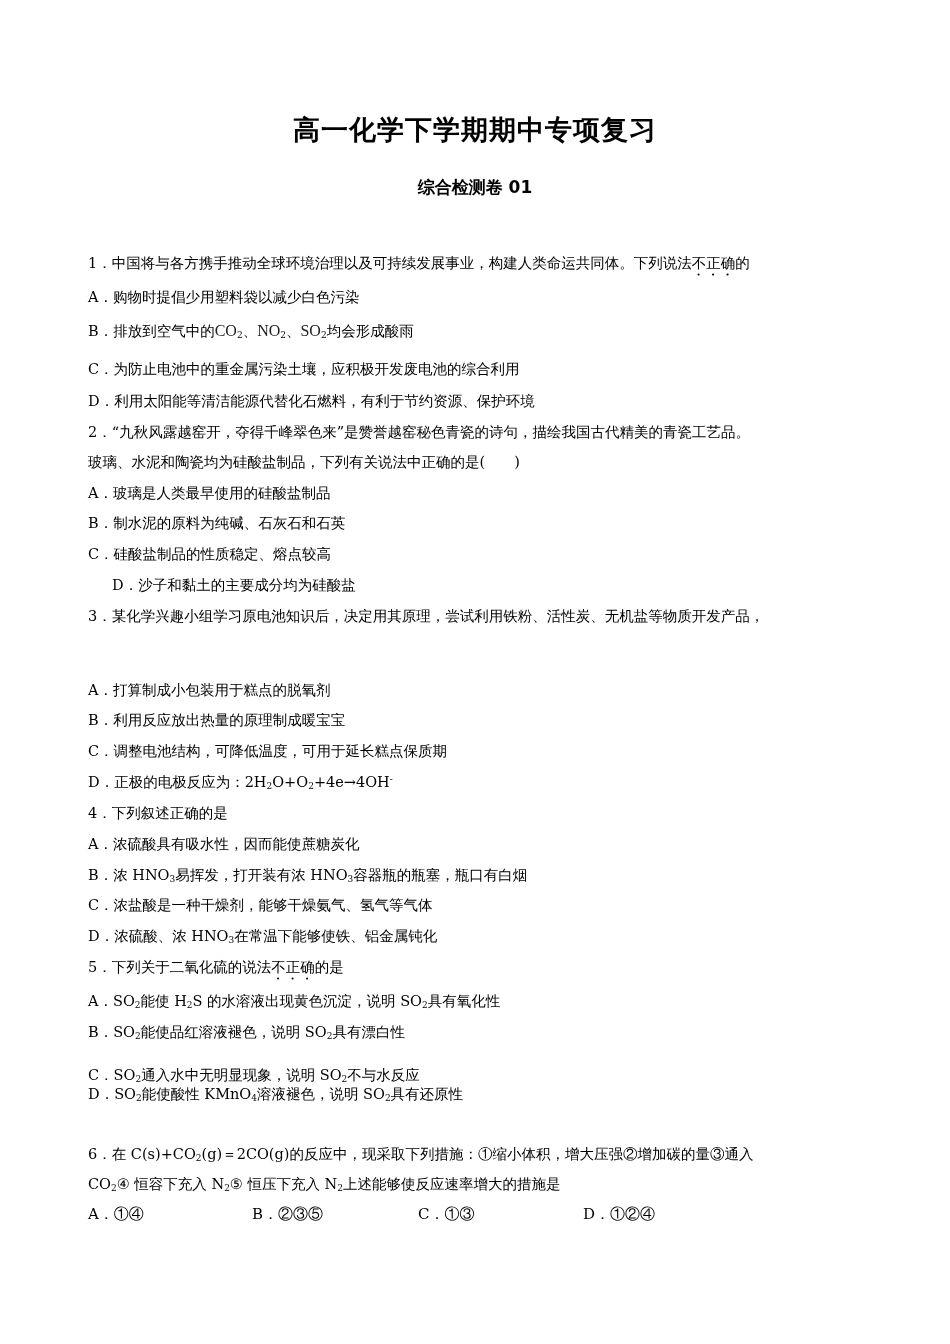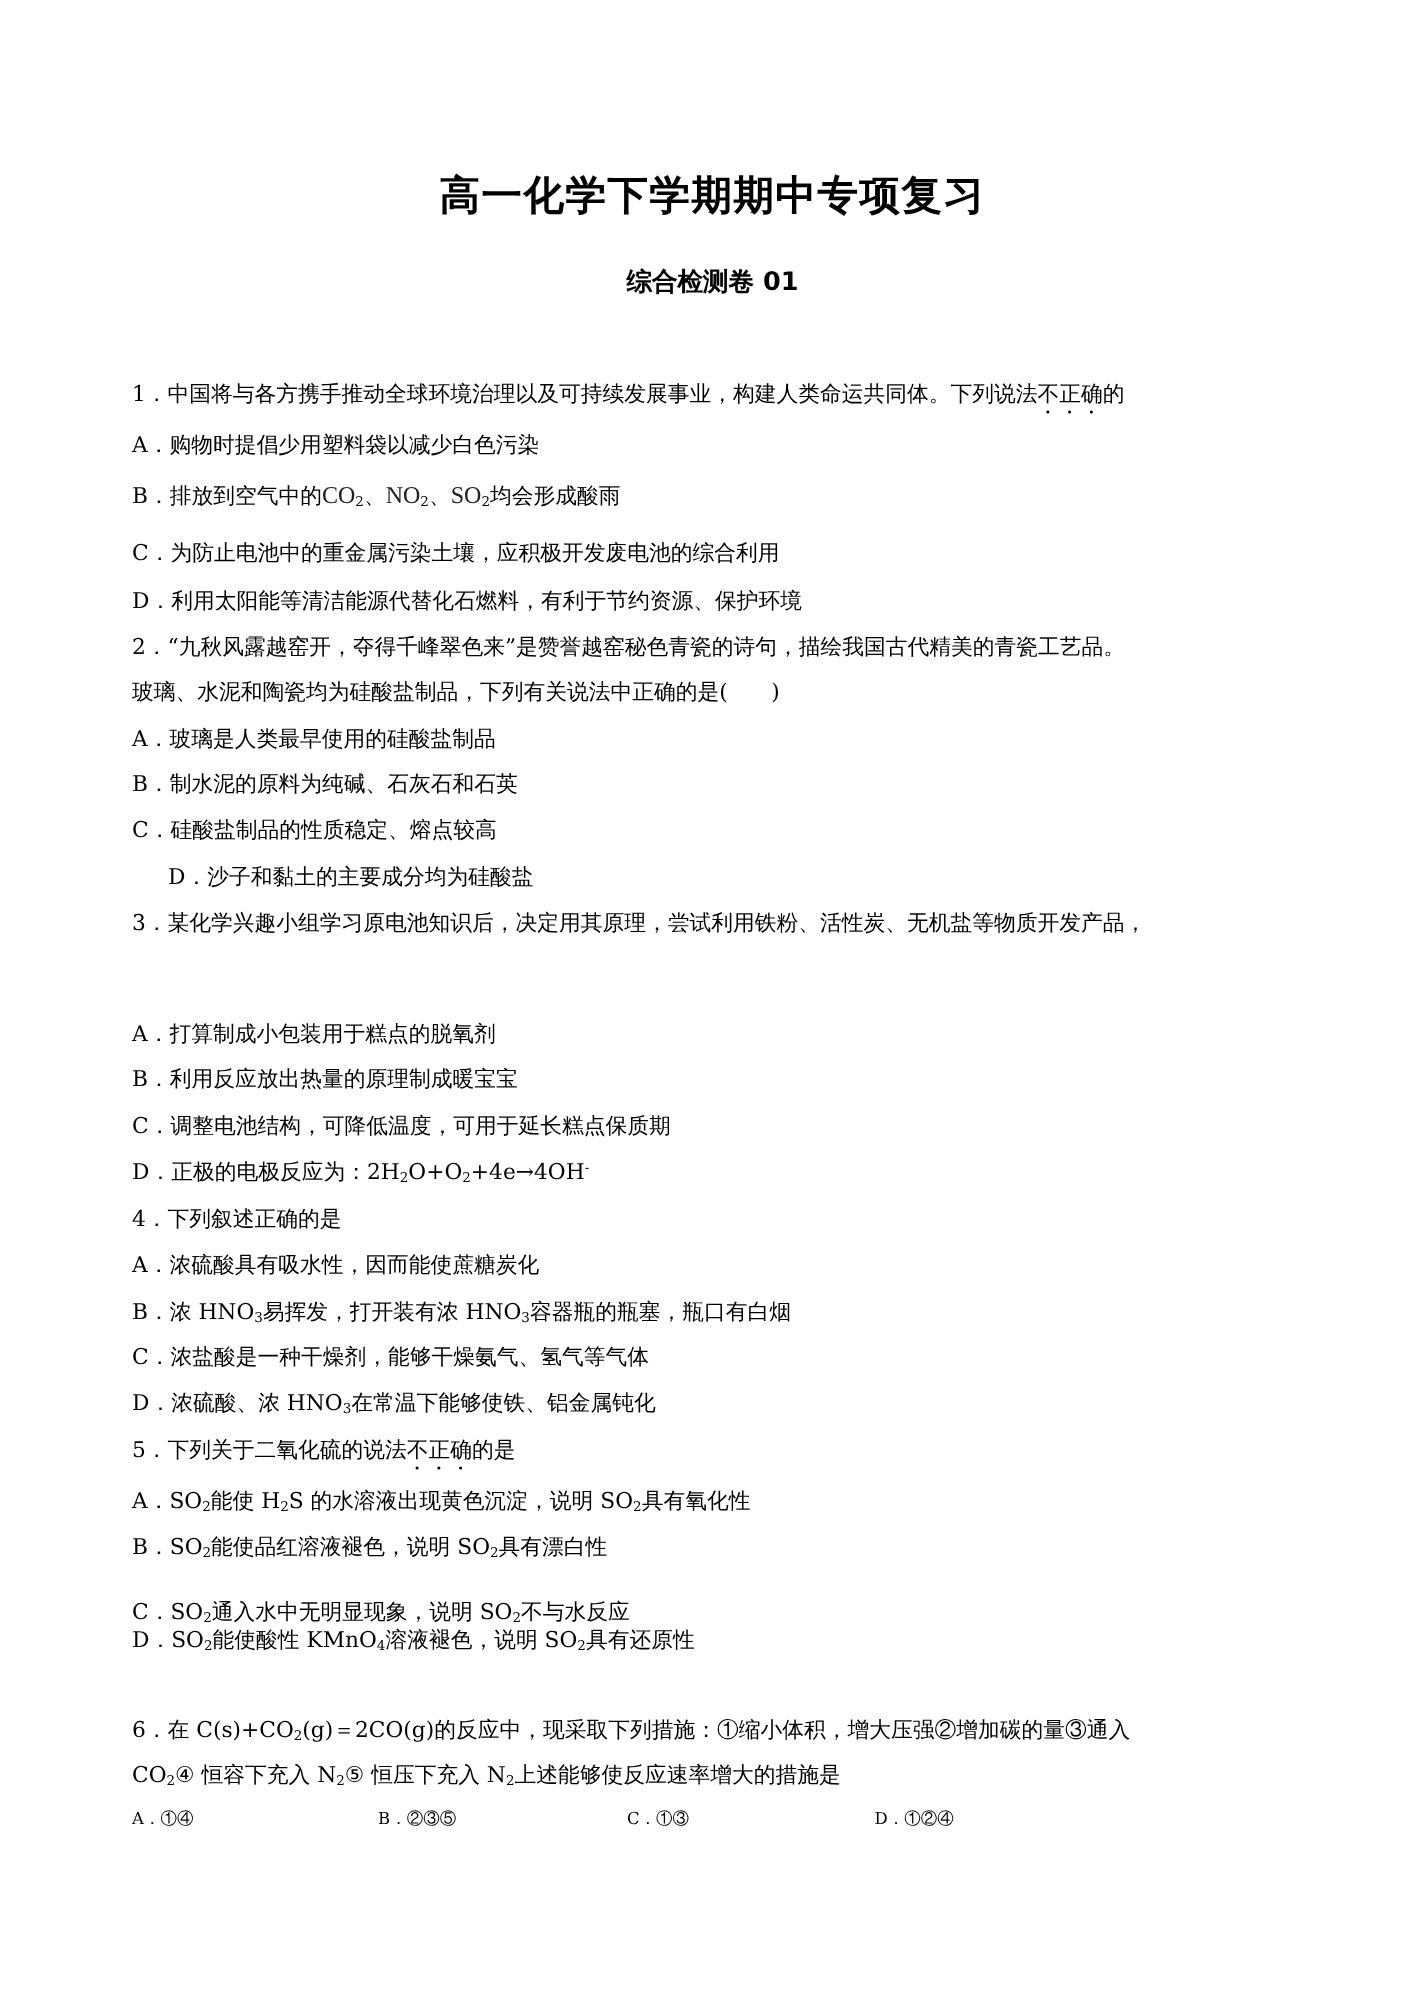--- a/index.html
+++ b/index.html
@@ -19,21 +19,21 @@
     font-family: "DejaVu Sans", "Liberation Sans", sans-serif;
     font-weight: bold; font-size: 17px;
   }
   .line {
     position: absolute; left: 88px; font-size: 14.5px; white-space: nowrap; line-height: 20px;
   }
   .em { text-emphasis: dot; -webkit-text-emphasis: dot; text-emphasis-position: under; -webkit-text-emphasis-position: under; }
   sub { font-size: 9px; vertical-align: -2px; line-height: 0; }
   sup { font-size: 9px; vertical-align: 5px; line-height: 0; }
   .chem { font-family: "Liberation Serif", serif; font-size: 16px; color: #222; }
-  .opt6 { position: absolute; font-size: 11px; white-space: nowrap; }
+  .opt6 { position: absolute; font-size: 15px; white-space: nowrap; }
 </style>
 </head>
 <body>
 
 <div class="page">
   <div class="title">高一化学下学期期中专项复习</div>
   <div class="subtitle">综合检测卷 01</div>
 
   <div class="line" style="top:253px;">
     <span>1．</span><span>中国将与各方携手推动全球环境治理以及可持续发展事业，构建人类命运共同体。下列说法</span><span class="em">不正确</span><span>的</span>

